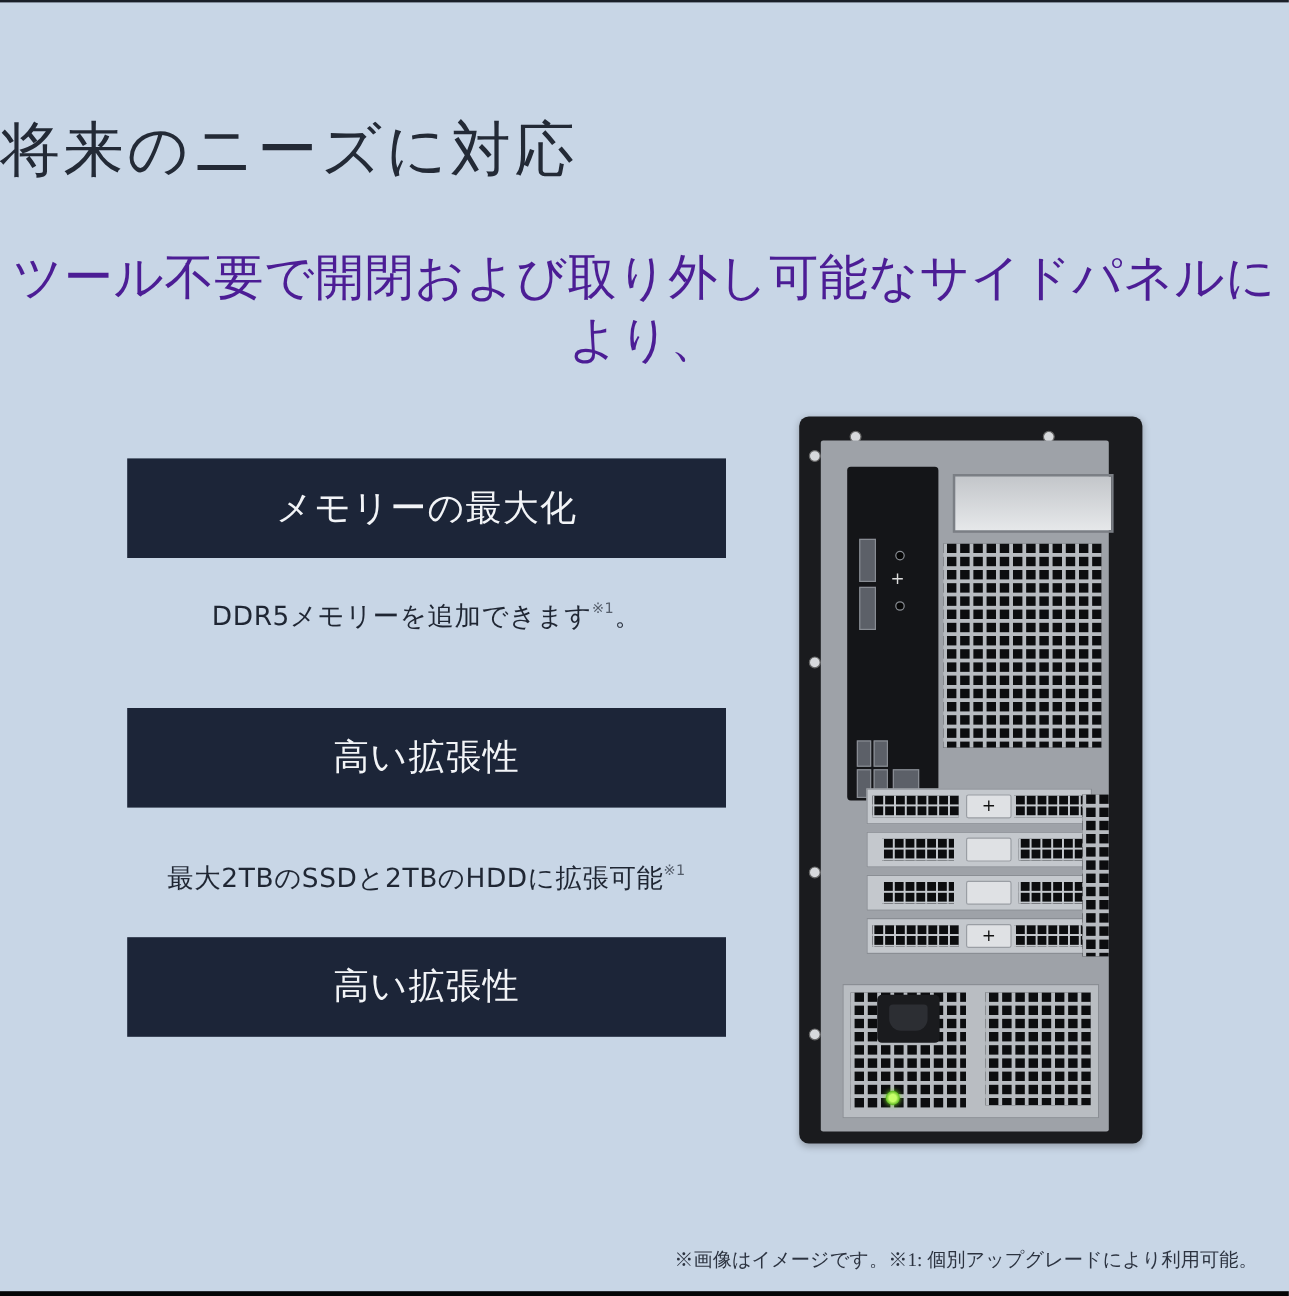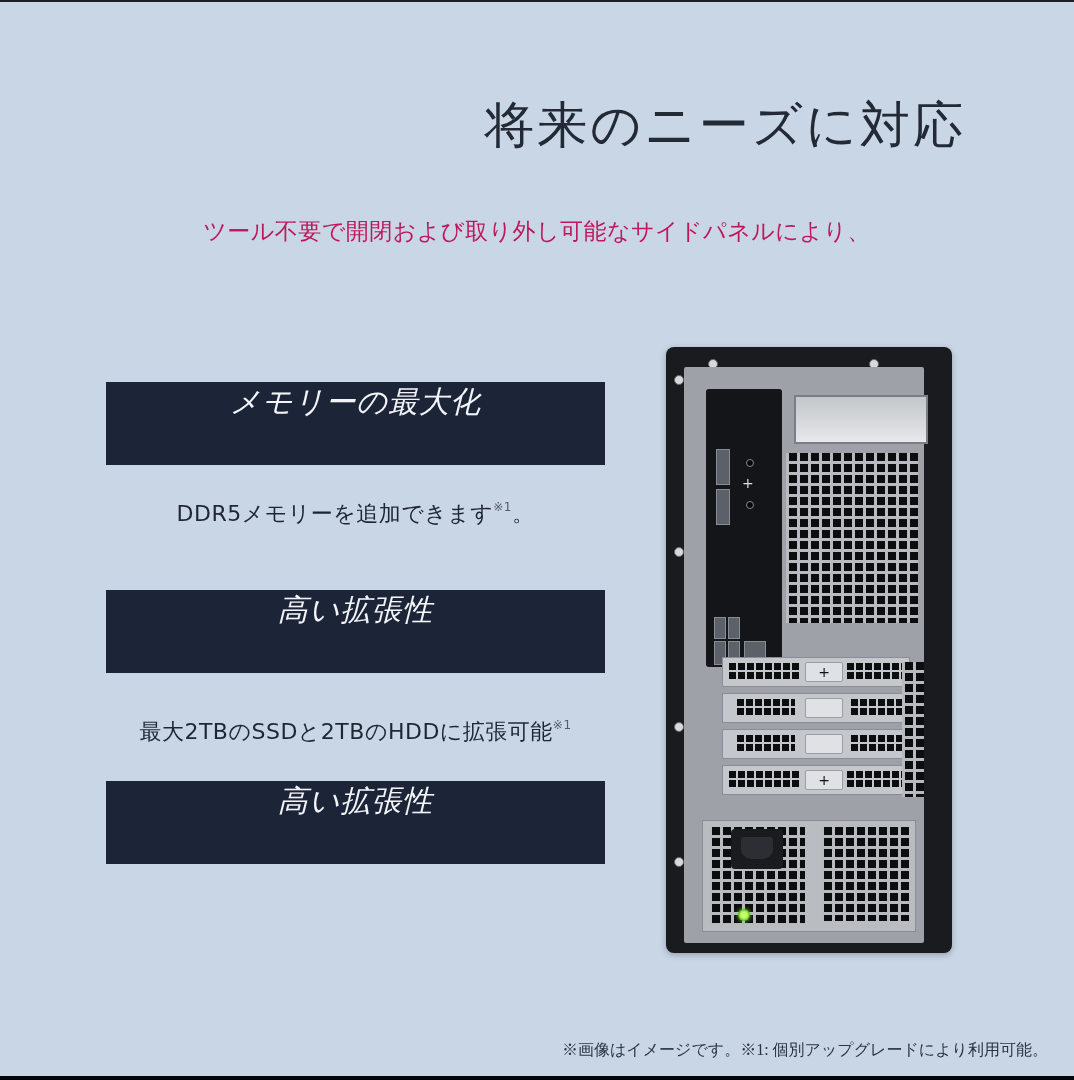--- a/index.html
+++ b/index.html
@@ -6,33 +6,33 @@
   body {
     width: 1074px; height: 1080px; position: relative; overflow: hidden;
     background: #c8d6e6;
     font-family: "DejaVu Sans", "Liberation Sans", sans-serif;
     color: #1b2230;
   }
   .top-rule { position: absolute; left: 0; top: 0; width: 1074px; height: 2px; background: #1a1f28; }
   .bottom-bar { position: absolute; left: 0; top: 1076px; width: 1074px; height: 4px; background: #050607; }
 
   .title {
-    position: absolute; left: 0; top: 92px; width: 966px; text-align: right;
+    position: absolute; left: 0; top: 92px; width: 966px; text-align: left;
     font-size: 50px; font-weight: 300; letter-spacing: 3px; color: #232a36;
   }
   .subtitle {
     position: absolute; left: 0; top: 205px; width: 1074px; text-align: center;
-    font-size: 23px; line-height: 52px; color: #be185d; letter-spacing: 0.5px;
+    font-size: 41px; line-height: 52px; color: #4c1d95; letter-spacing: 0.5px;
   }
 
   .feature-head {
     position: absolute; left: 106px; width: 499px; height: 83px;
     background: #1c2538; color: #f2f4f7;
-    display: flex; align-items: flex-start; justify-content: center;
-    font-size: 30px; letter-spacing: 1px; font-style: italic;
+    display: flex; align-items: center; justify-content: center;
+    font-size: 30px; letter-spacing: 1px;
   }
   .feature-desc {
     position: absolute; left: 106px; width: 499px; text-align: center;
     font-size: 22px; line-height: 38px; color: #1f2633; letter-spacing: 0.5px;
   }
   .feature-desc sup { font-size: 12px; color: #555e6b; vertical-align: 10px; }
 
   .footnote {
     position: absolute; right: 26px; top: 1040px;
     font-size: 16px; color: #2c3340; font-family: Liberation Serif, serif;

